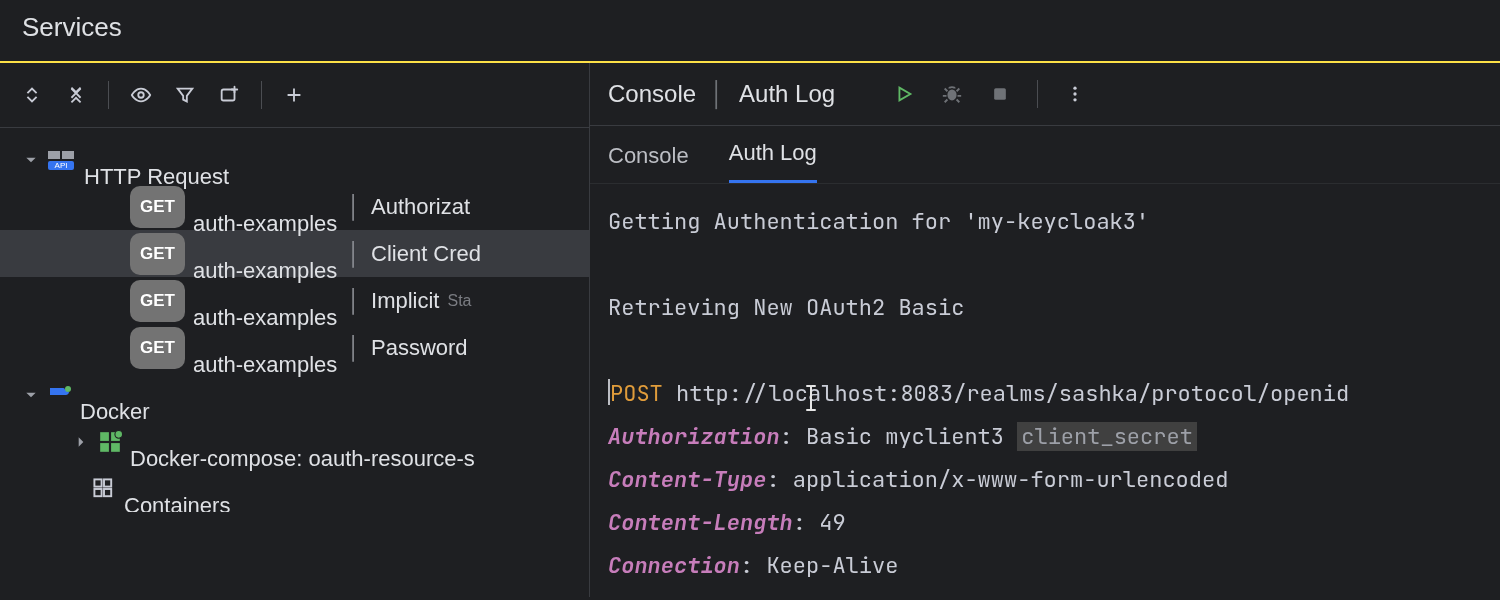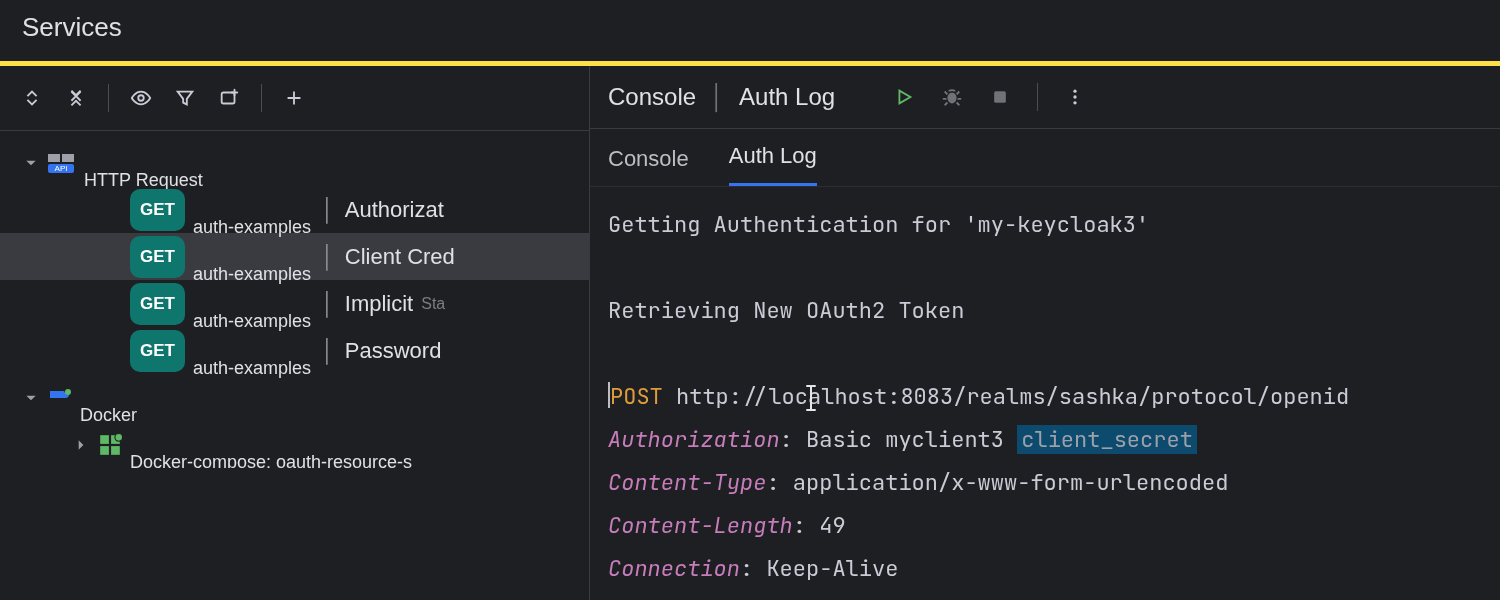--- a/index.html
+++ b/index.html
@@ -8,21 +8,21 @@
     background: #1e1f22;
     color: #bcbec4;
     font-family: -apple-system, "Segoe UI", sans-serif;
     font-size: 20px;
     overflow: hidden;
   }
   .panel-title {
     padding: 12px 22px 18px 22px;
     font-size: 26px;
     color: #dfe1e5;
-    border-bottom: 5px solid #fde047;
+    border-bottom: 2px solid #fde047;
   }
   .main {
     display: flex;
     height: calc(600px - 66px);
   }
   .sidebar {
     width: 590px;
     border-right: 1px solid #393b40;
     display: flex;
     flex-direction: column;
@@ -60,28 +60,28 @@
     padding-left: 22px;
     gap: 8px;
     cursor: pointer;
   }
   .tree-row.indent1 { padding-left: 58px; }
   .tree-row.indent2 { padding-left: 130px; }
   .tree-row.selected { background: #393b40; }
   .chev { width: 18px; display:flex; align-items:center; justify-content:center; color:#9da0a8;}
   .chev svg { width:14px; height:14px; }
   .badge {
-    background: #0f766e;
+    background: #737373;
     color: #fff;
     font-size: 17px;
     font-weight: 700;
     padding: 11px 10px;
     border-radius: 10px;
   }
-  .tree-label { color:#dfe1e5; font-size: 18px; margin-top: 35px; }
+  .tree-label { color:#dfe1e5; font-size: 22px; margin-top: 35px; }
   .tree-sep   { color:#8e9096; font-size: 22px; padding:0 2px;}
   .tree-sub   { color:#dfe1e5; font-size: 22px; }
   .tree-dim   { color:#7b7d83; font-size: 16px; }
   .api-icon {
     width:28px; height:22px;
     display:flex; align-items:center; justify-content:flex-end;
   }
   .docker-icon, .compose-icon, .containers-icon {
     width:24px; height:22px;
     display:flex; align-items:center; justify-content:center;
@@ -128,22 +128,22 @@
   .log {
     padding: 16px 18px;
     font-family: "JetBrains Mono","SF Mono",Menlo,Consolas,monospace;
     font-size: 22px;
     line-height: 43px;
     color:#c9ccd6;
     white-space: pre;
     overflow: hidden;
   }
   .kw-method { color:#e09c3b;text-align:right; }
-  .kw-header { color:#c77dbb; font-style: italic; }
-  .kw-secret { background:#0c4a6e; color:#9da0a8; padding:0 4px; }
+  .kw-header { color:#c77dbb; font-style: italic; font-weight: bold; }
+  .kw-secret { background:#404040; color:#9da0a8; padding:0 4px; }
   .caret {
     display:inline-block;
     width:2px; height:26px;
     background:#bcbec4;
     vertical-align:-4px;
   }
   .text-cursor {
     position:absolute;
     left:801px; top:384px;
     pointer-events:none;
@@ -273,20 +273,31 @@
               <rect x="2" y="2" width="8" height="8" fill="#5fb865"></rect>
               <rect x="12" y="2" width="8" height="8" fill="#5fb865"></rect>
               <rect x="2" y="12" width="8" height="8" fill="#5fb865"></rect>
               <rect x="12" y="12" width="8" height="8" fill="#5fb865"></rect>
               <circle cx="19" cy="4" r="3.5" fill="#5fb865" stroke="#1e1f22" stroke-width="1"></circle>
             </svg>
         </span>
         <span class="tree-label">Docker-compose: oauth-resource-s</span>
       </div>
 
+      <div class="tree-row indent1" style="padding-left:92px">
+        <span class="containers-icon">
+          <svg viewBox="0 0 20 20" fill="none" stroke="#c9ccd6" stroke-width="1.6">
+              <rect x="2" y="2" width="6" height="6"></rect>
+              <rect x="10" y="2" width="6" height="6"></rect>
+              <rect x="2" y="10" width="6" height="6"></rect>
+              <rect x="10" y="10" width="6" height="6"></rect>
+            </svg>
+        </span>
+        <span class="tree-label">Containers</span>
+      </div>
 
     </div>
   </div>
 
   <div class="right">
     <div class="right-header">
       <span class="right-title">Console</span>
       <span class="right-sep">│</span>
       <span class="right-title">Auth Log</span>
       <div style="width:24px"></div>
@@ -316,21 +327,21 @@
       </div>
     </div>
 
     <div class="tabs">
       <div class="tab">Console</div>
       <div class="tab active">Auth Log</div>
     </div>
 
     <div class="log"><span>Getting Authentication for 'my-keycloak3'</span>
 
-<span>Retrieving New OAuth2 Token</span>
+<span>Retrieving New OAuth2 Basic</span>
 
 <span class="caret"></span><span class="kw-method">POST</span> <span>http://localhost:8083/realms/sashka/protocol/openid</span>
 <span class="kw-header">Authorization</span>: <span>Basic myclient3</span> <span class="kw-secret">client_secret</span>
 <span class="kw-header">Content-Type</span>: <span>application/x-www-form-urlencoded</span>
 <span class="kw-header">Content-Length</span>: <span>49</span>
 <span class="kw-header">Connection</span>: <span>Keep-Alive</span></div>
   </div>
 </div>
 
 <svg class="text-cursor" width="20" height="28" viewBox="0 0 20 28">

